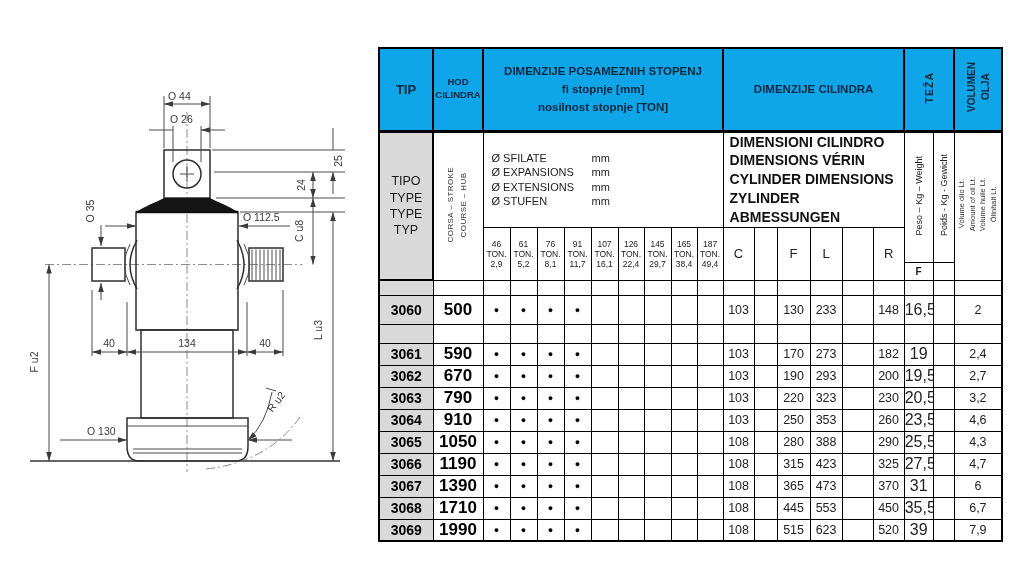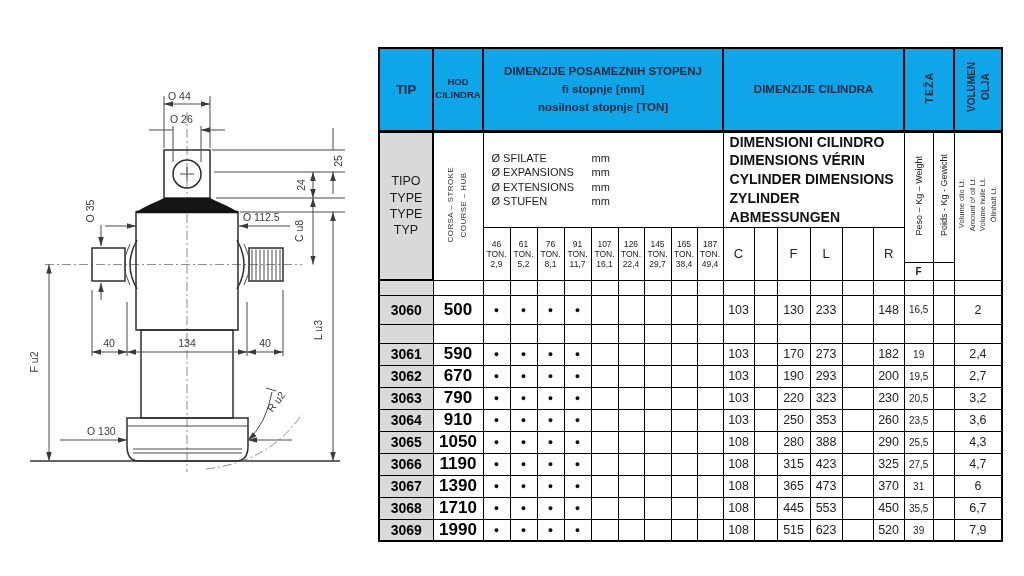--- a/index.html
+++ b/index.html
@@ -27,21 +27,21 @@
   .sfil{text-align:left;padding-left:8px;font-size:11px;line-height:1.32;color:#222;}
   .sfil .lbl{display:inline-block;min-width:100px;}
   .dims{text-align:left;padding-left:6px;font-weight:bold;font-size:14px;line-height:1.35;color:#111;}
   .ton{font-size:8.5px;line-height:1.18;color:#222;}
   .cletter{font-size:13px;color:#222;}
   .pf{font-size:10px;font-weight:bold;}
   .tipcell{background:#d9d9d9;font-weight:bold;font-size:14px;color:#000;}
   .hodcell{font-weight:bold;font-size:17px;color:#000;}
   .dotcell{font-size:9px;color:#000;}
   .dim{font-size:12.5px;color:#222;}
-  .peso{font-size:10px;color:#222;}
+  .peso{font-size:16px;color:#222;}
   .vol{font-size:12.5px;color:#222;}
   .vert{writing-mode:vertical-rl;transform:rotate(180deg);display:inline-block;}
   .teza .vert{font-size:10.5px;letter-spacing:1px;}
   .volh .vert div{font-size:10px;line-height:1.35;}
   .corsa .vert div{font-size:8px;letter-spacing:.4px;line-height:1.6;color:#333;}
   .pesoh .vert{font-size:9px;color:#222;}
   .poidsh .vert{font-size:9px;color:#222;}
   .voll .vert div{font-size:7.5px;line-height:1.4;color:#333;}
 
   
@@ -427,21 +427,21 @@
           <td class="dotcell"></td>
           <td class="dotcell"></td>
           <td class="dim">103</td>
           <td class="dim"></td>
           <td class="dim">250</td>
           <td class="dim">353</td>
           <td class="dim"></td>
           <td class="dim">260</td>
           <td class="peso">23,5</td>
           <td class="peso"></td>
-          <td class="vol">3,6</td>
+          <td class="vol">4,6</td>
         </tr>
         <tr class="drow">
           <td class="tipcell">3065</td>
           <td class="hodcell">1050</td>
           <td class="dotcell">●</td>
           <td class="dotcell">●</td>
           <td class="dotcell">●</td>
           <td class="dotcell">●</td>
           <td class="dotcell"></td>
           <td class="dotcell"></td>

